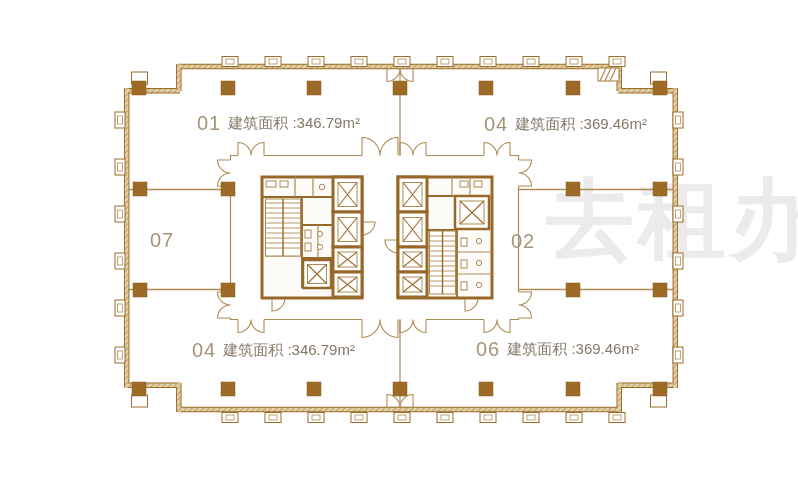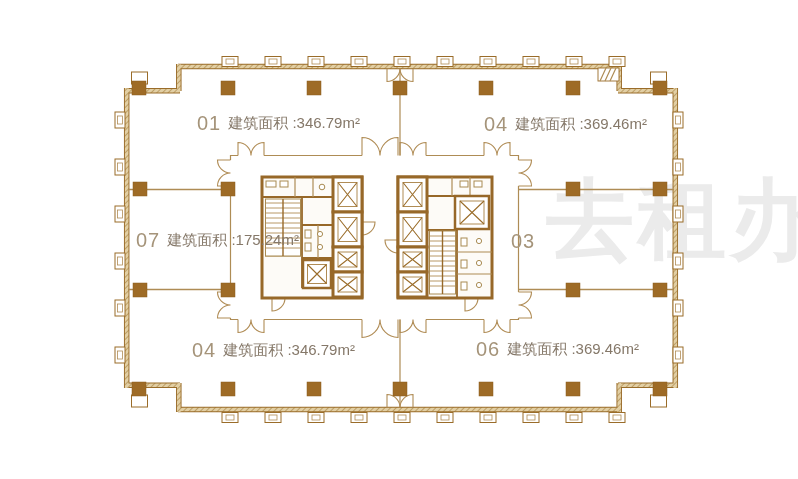--- a/index.html
+++ b/index.html
@@ -240,26 +240,25 @@
   </svg>
 
   <div class="unit-label" style="left:197px;top:112px">
     <span class="unum">01</span>
     <span class="uarea">建筑面积 :346.79m²</span>
   </div>
   <div class="unit-label" style="left:484px;top:113px">
     <span class="unum">04</span>
     <span class="uarea">建筑面积 :369.46m²</span>
   </div>
-  <div class="unit-label" style="left:136px;top:229px">
+  <div class="unit-label" style="left:150px;top:229px">
     <span class="unum">07</span>
-    <span class="uarea">建筑面积 :175.24m²</span>
   </div>
   <div class="unit-label" style="left:511px;top:230px">
-    <span class="unum">03</span>
+    <span class="unum">02</span>
   </div>
   <div class="unit-label" style="left:192px;top:339px">
     <span class="unum">04</span>
     <span class="uarea">建筑面积 :346.79m²</span>
   </div>
   <div class="unit-label" style="left:476px;top:338px">
     <span class="unum">06</span>
     <span class="uarea">建筑面积 :369.46m²</span>
   </div>
 

